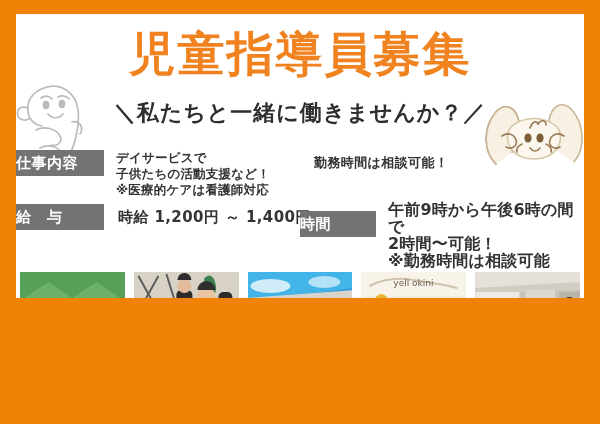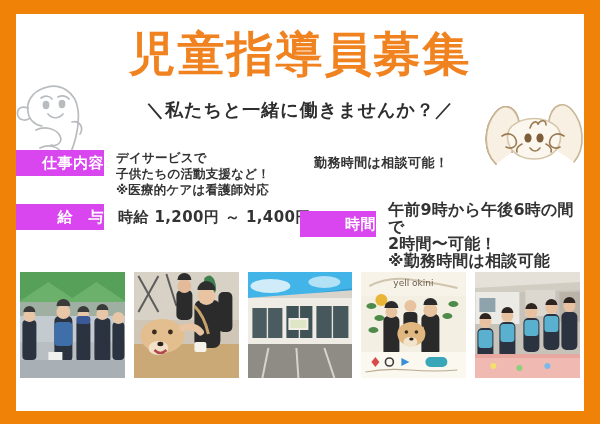--- a/index.html
+++ b/index.html
@@ -9,21 +9,21 @@
     overflow:hidden;
   }
   #poster{
     position:relative;
     width:600px; height:424px;
     background:#F08208;
   }
   #canvas{
     position:absolute;
     left:16px; top:14px;
-    width:568px; height:397px;
+    width:568px; height:284px;
     background:#ffffff;
     overflow:hidden;
   }
 
   
   .header{
     position:absolute; left:0; top:0; width:568px; height:128px;
   }
   .title{
     position:absolute; left:0; top:16px; width:568px;
@@ -32,21 +32,21 @@
     line-height:1;
     font-weight:bold;
     letter-spacing:2px;
     color:#F08220;
     white-space:nowrap;
     font-family:"DejaVu Sans","Liberation Sans",sans-serif;
   }
   .subtitle{
     position:absolute; left:0; top:84px; width:568px;
     text-align:center;
-    font-size:18px;
+    font-size:22px;
     font-weight:bold;
     letter-spacing:1px;
     color:#2e2e2e;
     white-space:nowrap;
   }
 
   
   .mascot{ position:absolute; }
   .mascot-left{ left:-2px; top:58px; width:86px; height:96px; }
   .mascot-right{ left:462px; top:78px; width:112px; height:80px; }
@@ -60,26 +60,26 @@
   .col-right{ left:284px; }
 
   .row{ position:absolute; left:0; width:284px; display:flex; align-items:flex-start; }
   .row-a{ top:8px; }
   .row-b{ top:62px; }
   .row-b-tall{ top:55px; }
 
   .tag{
     flex:0 0 auto;
     width:88px; height:26px;
-    background:#d946ef;
+    background:#737373;
     color:#ffffff;
     font-size:15px;
     font-weight:bold;
     line-height:26px;
-    text-align:right;
+    text-align:left;
     letter-spacing:0.5px;
     white-space:nowrap;
   }
   .tag-narrow{ width:76px; }
 
   .body-text{
     margin-left:12px;
     font-size:12.5px;
     line-height:16px;
     font-weight:bold;

